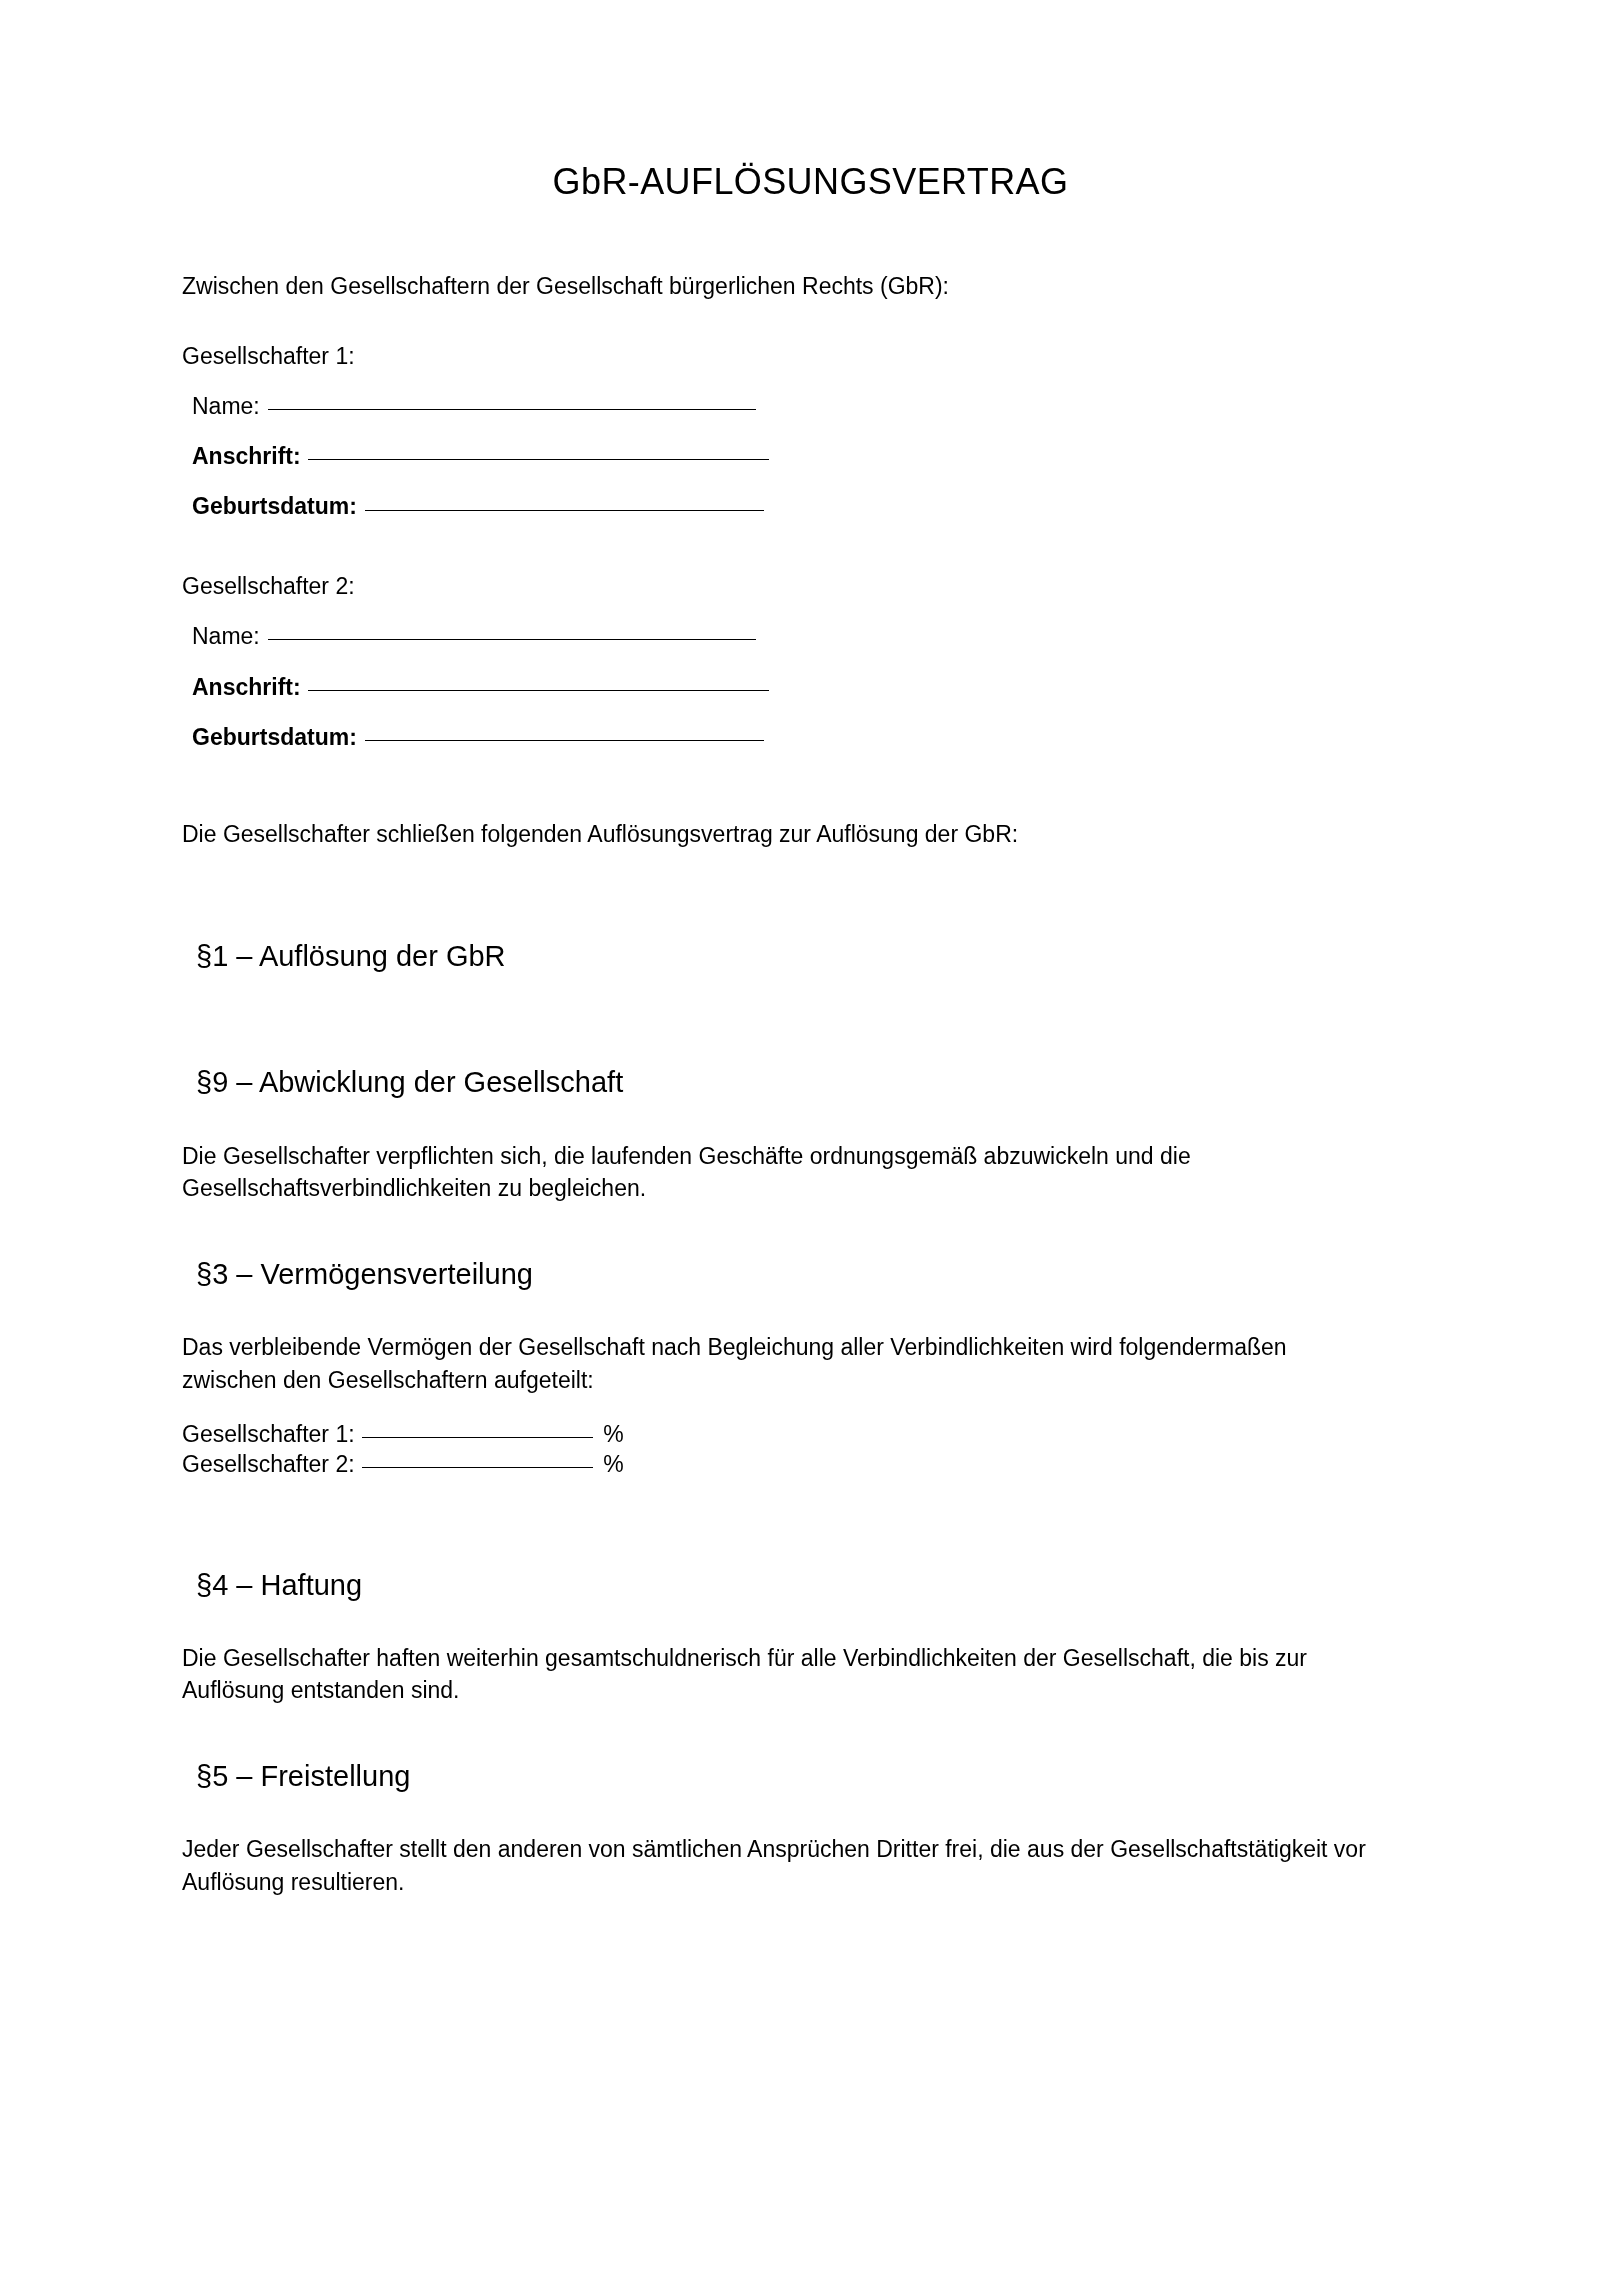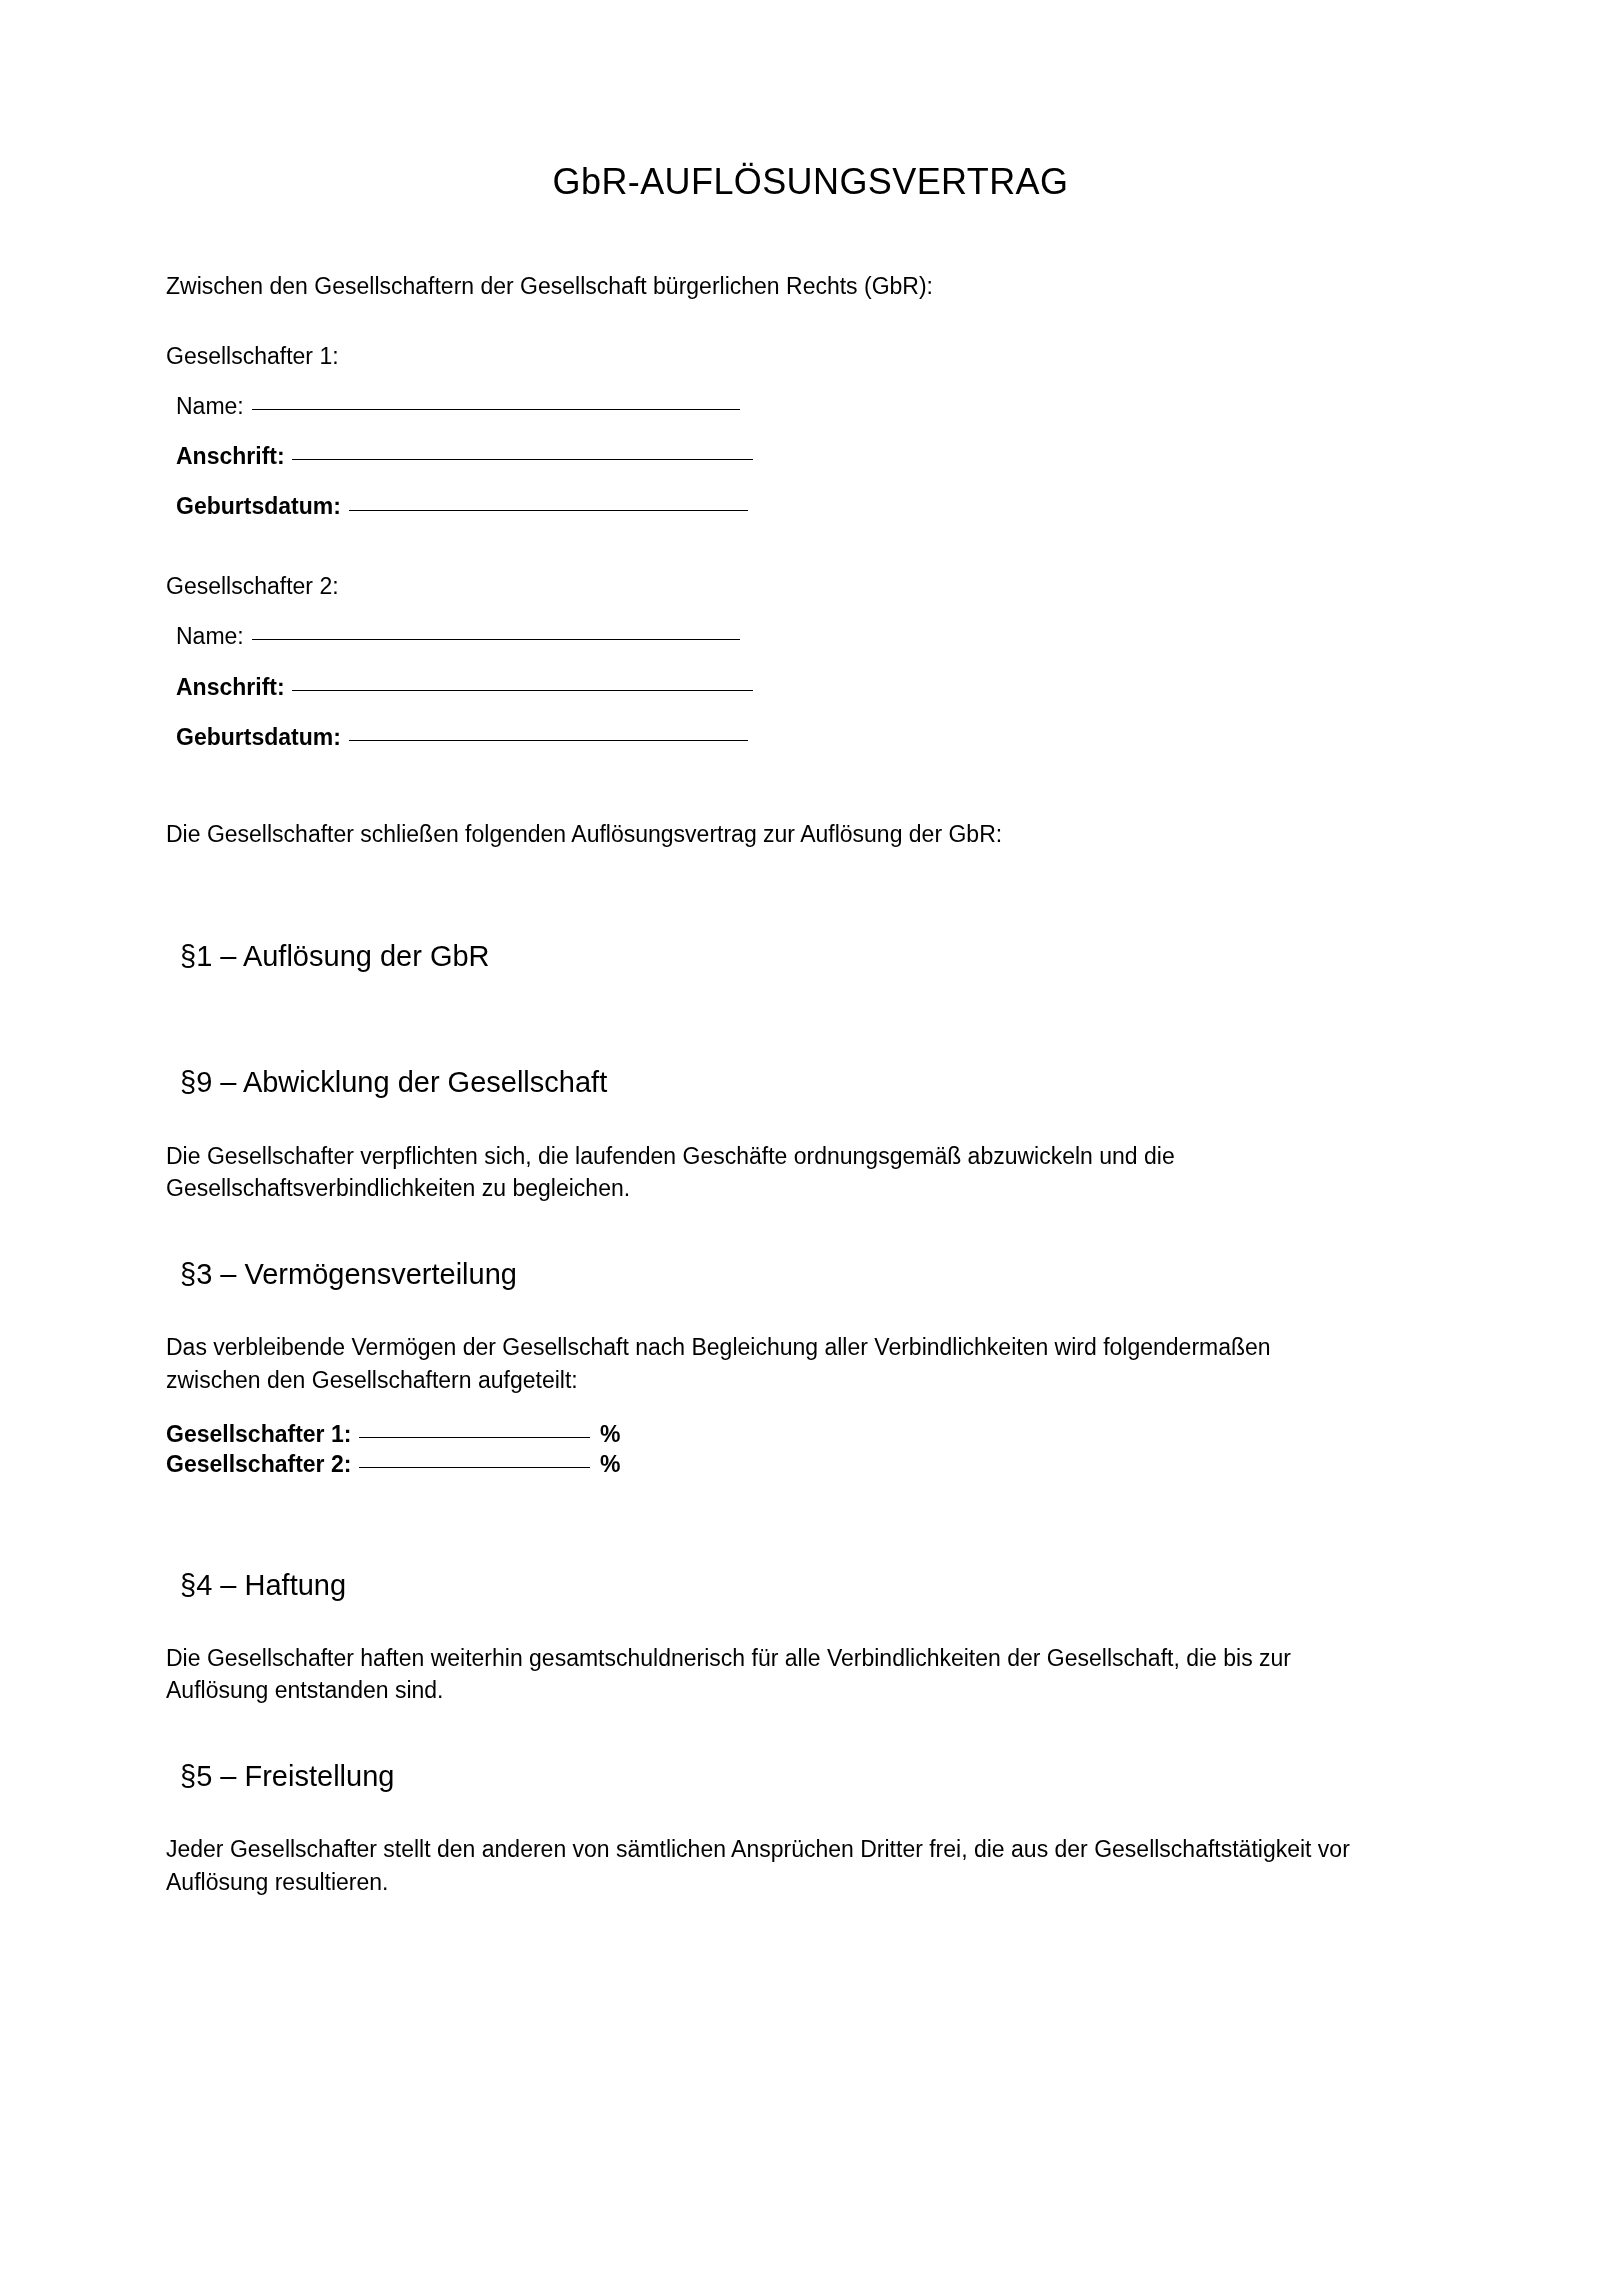--- a/index.html
+++ b/index.html
@@ -16,21 +16,21 @@
     margin: 0 auto;
     overflow: hidden;
     font-family: "Liberation Sans", "DejaVu Sans", sans-serif;
     color: #000000;
     -webkit-font-smoothing: antialiased;
   }
 
   
   .content {
     position: absolute;
-    left: 166px;
+    left: 182px;
     top: 0;
     width: 1204px;
   }
 
   
   .doc-title {
     text-align: center;
     font-size: 36px;
     font-weight: 400;
     letter-spacing: 0.4px;
@@ -83,21 +83,21 @@
   
   .blank-pct       { width: 231px; margin-left: 7.8px; margin-right: 9.8px; }
   .gap-s  { height: 23.5px; }
   .gap-m  { height: 37px; }
   .gap-l  { height: 55px; }
   .gap-xl { height: 73px; }
 
   .party-block .field-row + .field-row { margin-top: 17.6px; font-weight: bold; }
   .party-heading { margin-bottom: 17.6px; }
 
-  .pct-row { font-size: 23px; line-height: 1.30; white-space: nowrap; margin: 0; font-weight: bold; }
+  .pct-row { font-size: 23px; line-height: 1.30; white-space: nowrap; margin: 0; }
 </style>
 </head>
 <body>
 
 <div class="page">
 
   <h1 class="doc-title">GbR-AUFLÖSUNGSVERTRAG</h1>
 
   <div class="content" style="top:270px;">
 

